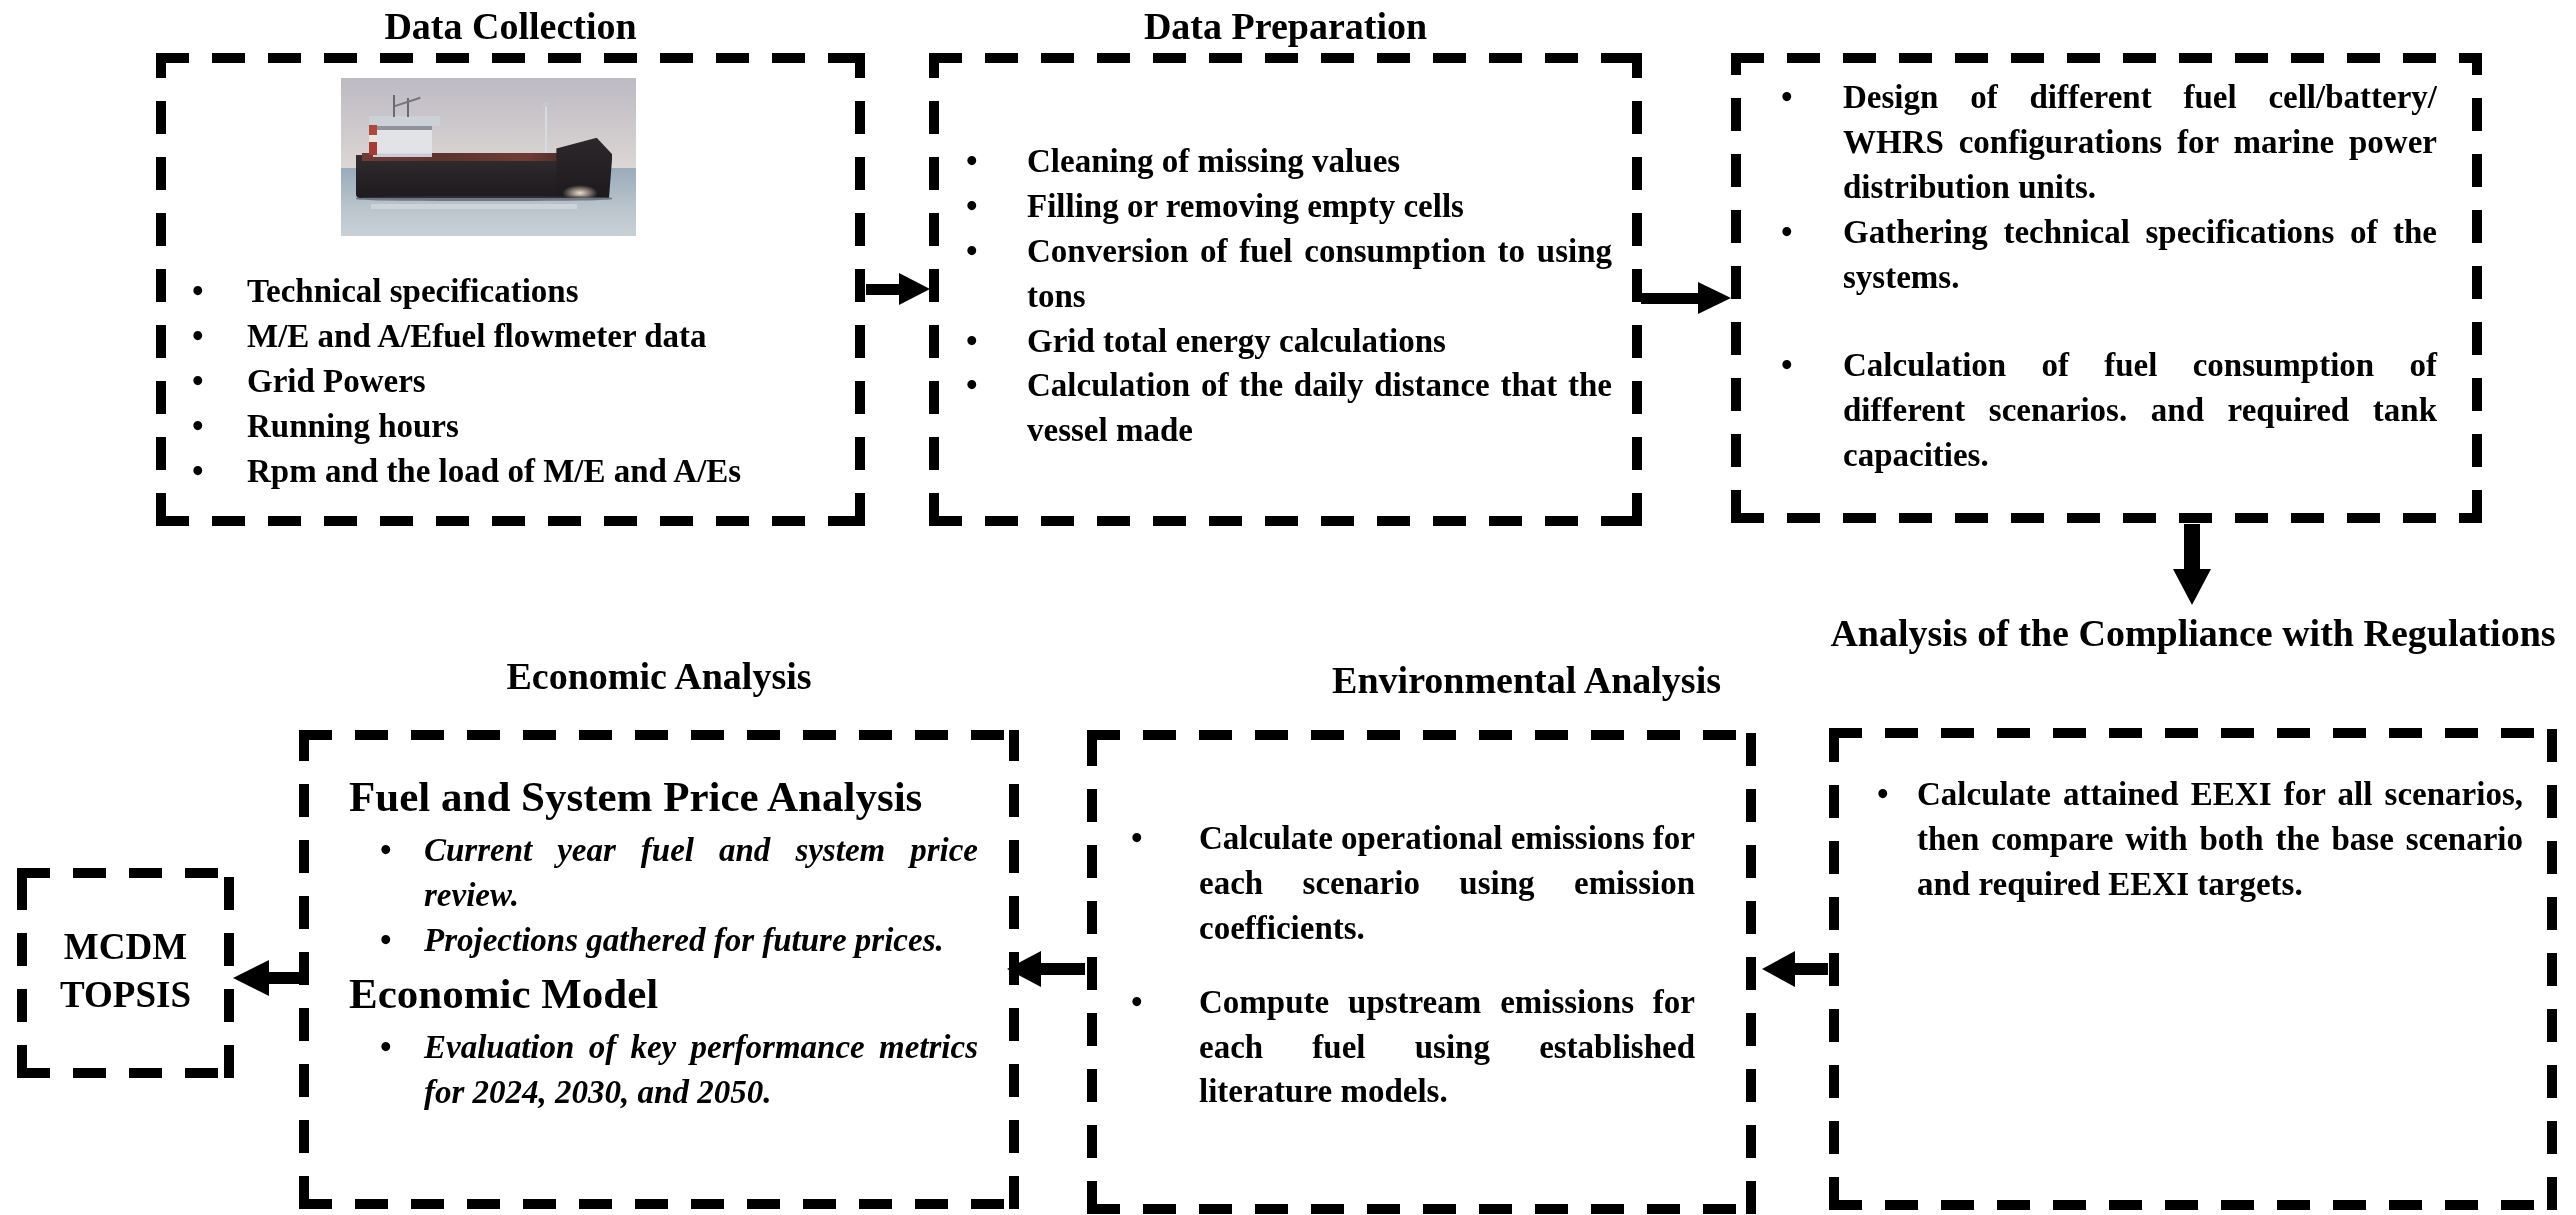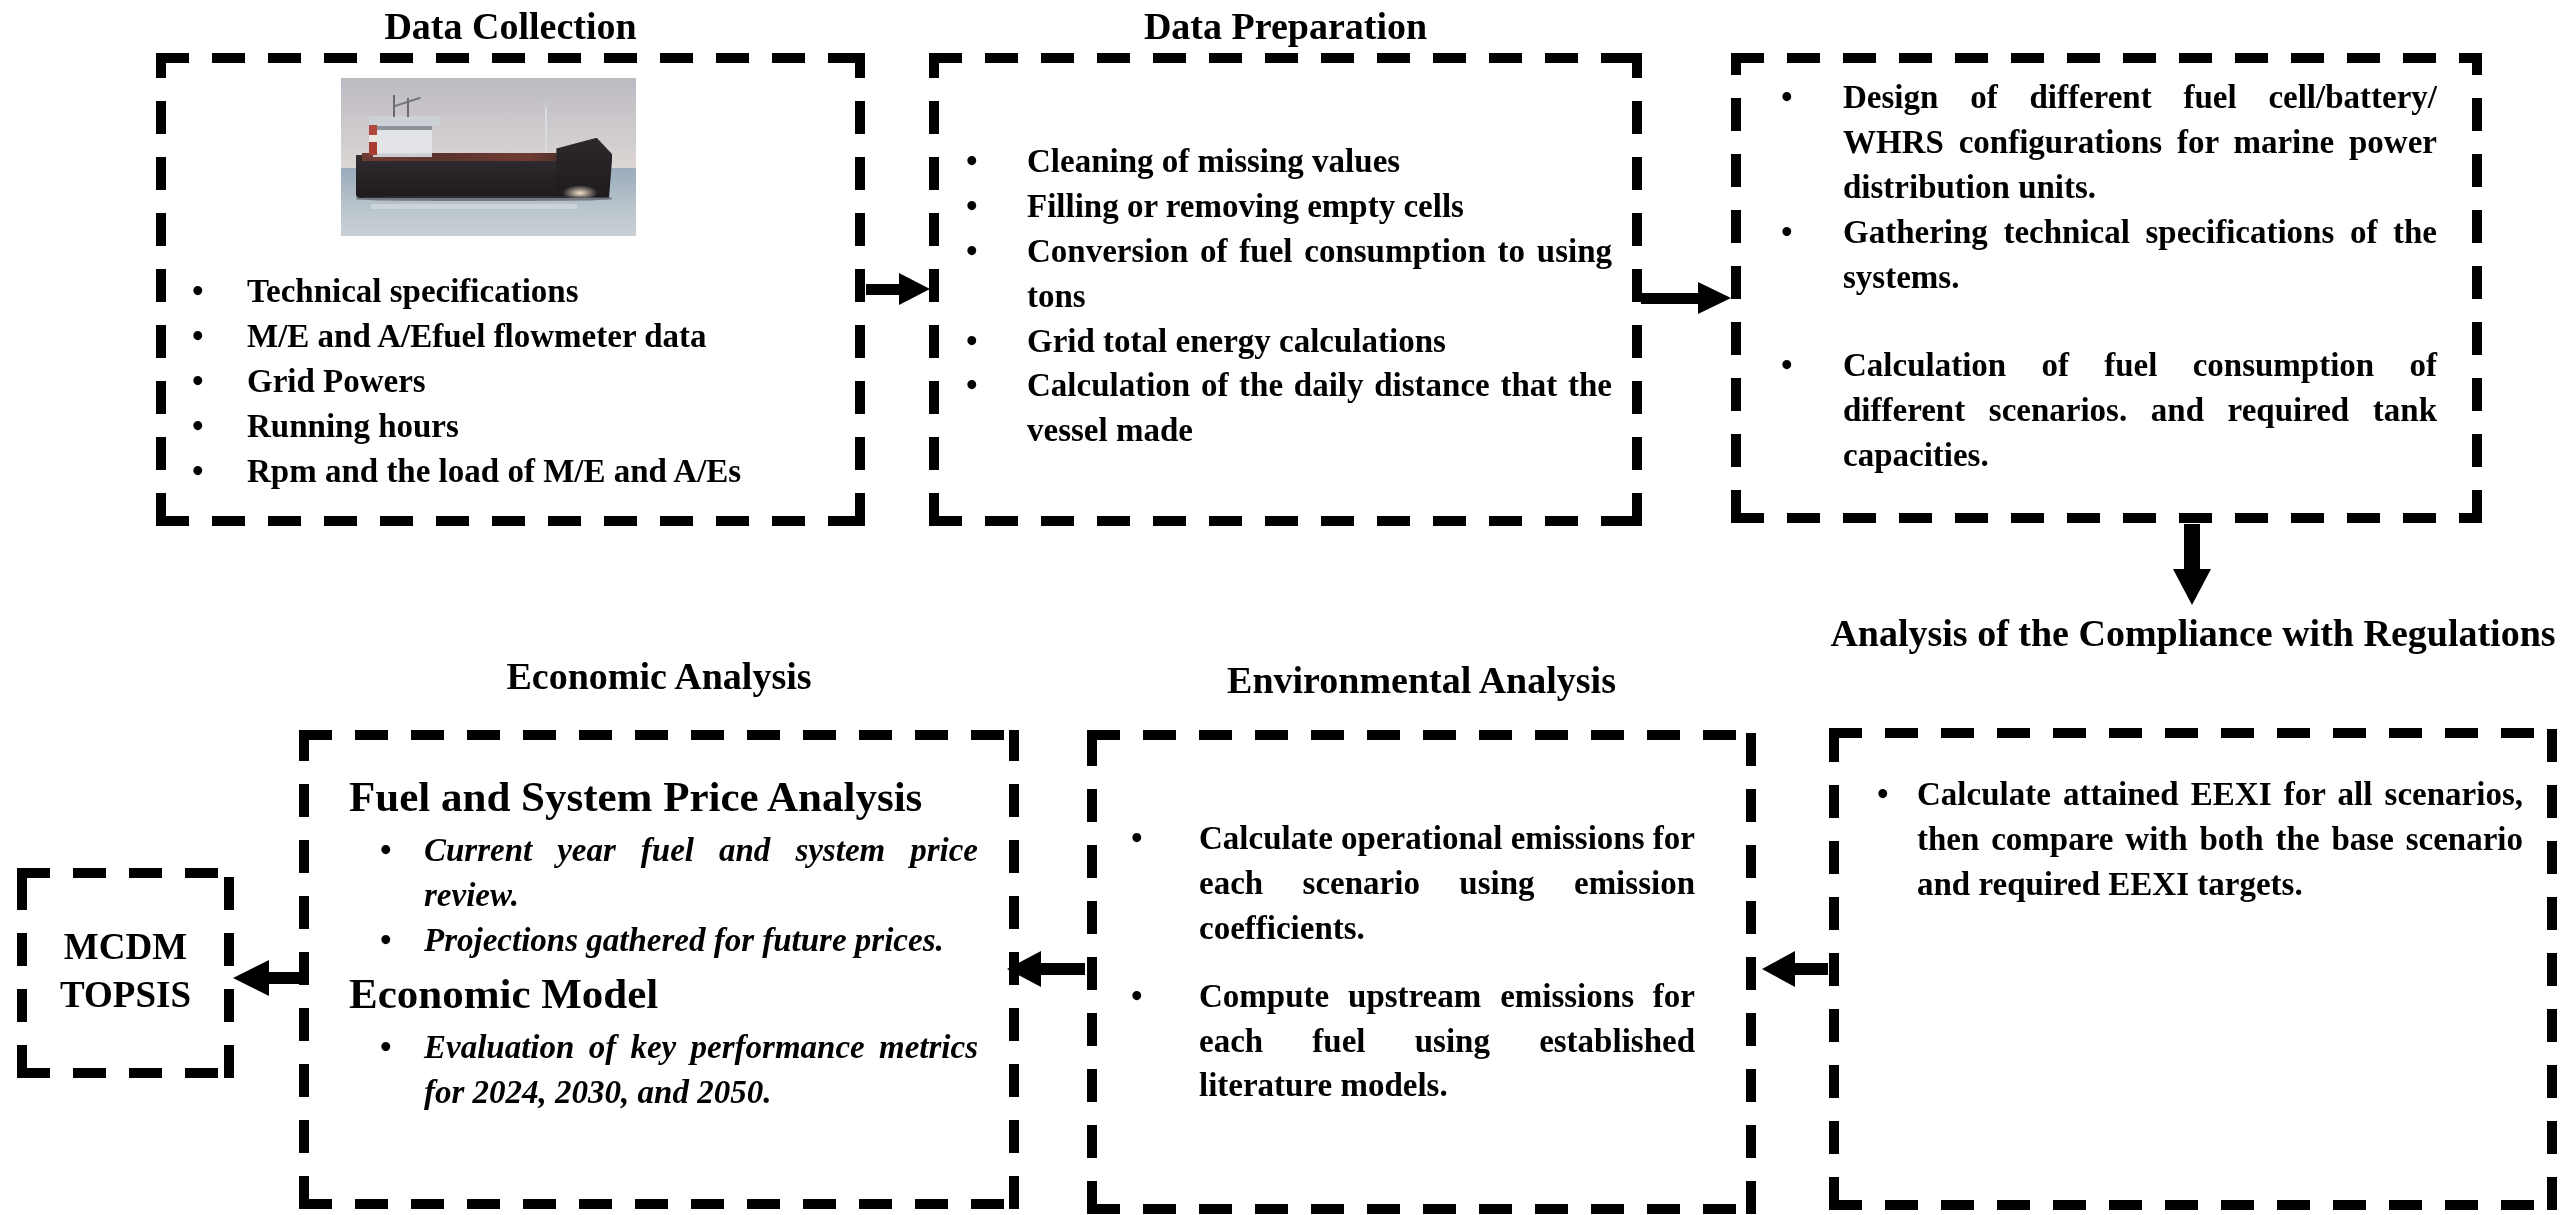--- a/index.html
+++ b/index.html
@@ -130,35 +130,35 @@
           <span>Gathering technical specifications of the systems.</span>
         </li>
       <li>
           <span class="mk"></span>
           <span>Calculation of fuel consumption of different scenarios. and required tank capacities.</span>
         </li>
     </ul>
   </div>
 
   <div class="box-title" style="left:1829px;top:611px;width:728px;">Analysis of the Compliance with Regulations</div>
-  <div class="box-title" style="left:1087px;top:658px;width:669px;">Environmental Analysis</div>
+  <div class="box-title" style="left:1052px;top:658px;width:669px;text-align:right;">Environmental Analysis</div>
   <div class="box-title" style="left:299px;top:654px;width:720px;">Economic Analysis</div>
 
   <div class="dbox" style="left:1829px;top:728px;width:728px;height:482px;">
     <ul class="blist" style="left:48px;top:44px;width:646px;--mk:40px;line-height:1.46;">
       <li style="margin-bottom:49px;">
           <span class="mk"></span>
           <span>Calculate attained EEXI for all scenarios, then compare with both the base scenario and required EEXI targets.</span>
         </li>
     </ul>
   </div>
 
   <div class="dbox" style="left:1087px;top:730px;width:669px;height:484px;">
     <ul class="blist" style="left:44px;top:86px;width:564px;--mk:68px;line-height:1.44;">
-      <li style="margin-bottom:23px;font-family:Liberation Serif, serif;">
+      <li style="margin-bottom:29px;font-family:Liberation Serif, serif;">
           <span class="mk"></span>
           <span>Calculate operational emissions for each scenario using emission coefficients.</span>
         </li>
       <li>
           <span class="mk"></span>
           <span>Compute upstream emissions for each fuel using established literature models.</span>
         </li>
     </ul>
   </div>
 

